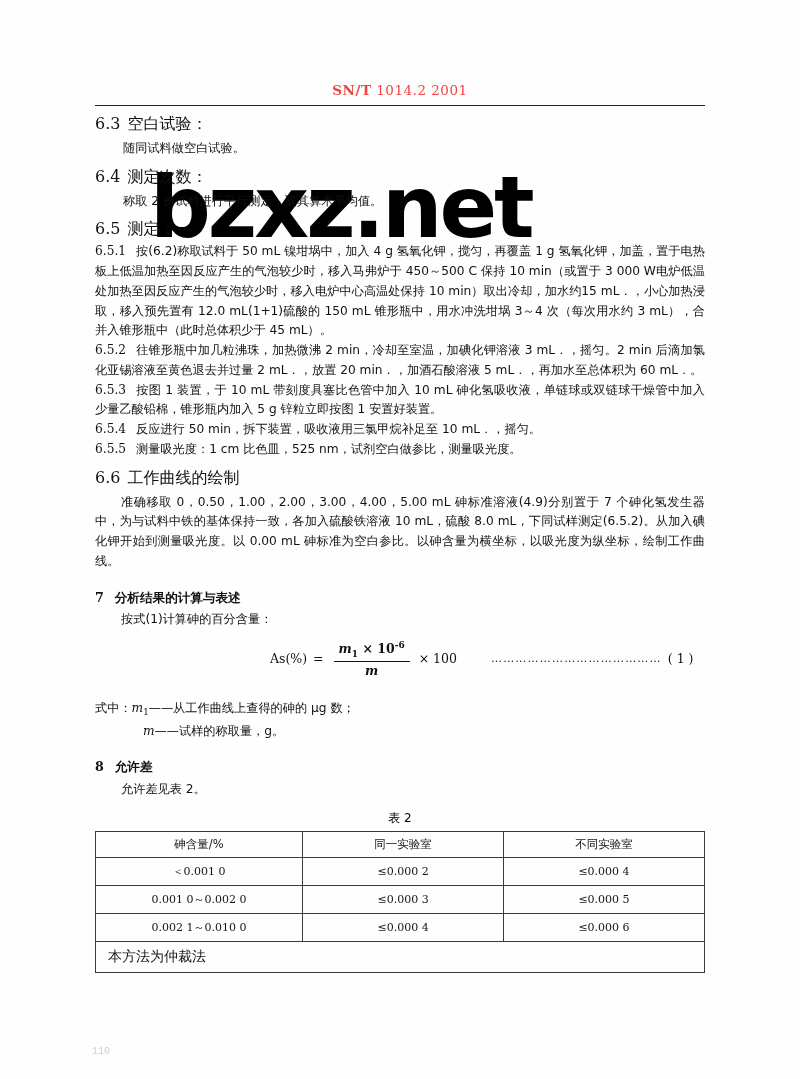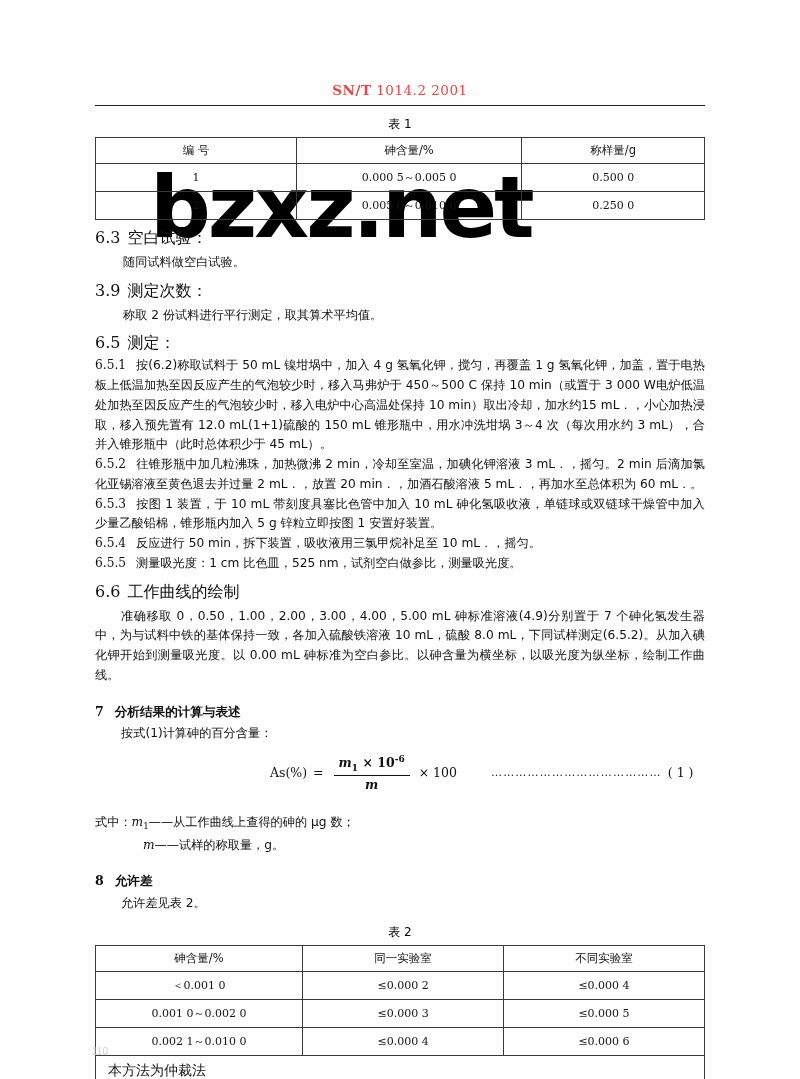--- a/index.html
+++ b/index.html
@@ -183,75 +183,51 @@
   .where-block .wrow.second { padding-left: 48px; }
   sub.sm { font-size: 0.72em; }
   sup.sm { font-size: 0.72em; }
   
   .page-number {
     position: absolute;
     left: 92px;
     bottom: 22px;
     font-size: 10px;
     color: #cfcfcf;
-    font-family: Liberation Sans, sans-serif;
+    font-family: Liberation Mono, monospace;
     z-index: 3;
     text-align: right;
   }
 </style>
 </head>
 <body>
 
 <div class="page">
 
   <div class="watermark">bzxz.net</div>
 
   <div class="content">
 
     <div class="page-header">
       <span class="std-code">SN/T</span>
       <span class="std-num">1014.2</span>
       <span class="std-year">2001</span>
     </div>
     <div class="header-rule"></div>
 
-    <div class="tbl-wrap">
-      <div class="table-caption">表 1</div>
-      <table class="doc-table">
-        <thead>
-          <tr>
-            <th style="width:33%">编  号</th>
-            <th style="width:37%">砷含量/%</th>
-            <th style="width:30%">称样量/g</th>
-          </tr>
-        </thead>
-        <tbody>
-          <tr>
-            <td>1</td>
-            <td>0.000 5～0.005 0</td>
-            <td>0.500 0</td>
-          </tr>
-          <tr>
-            <td>2</td>
-            <td>0.005 0～0.010 0</td>
-            <td>0.250 0</td>
-          </tr>
-        </tbody>
-      </table>
-    </div>
 
     <div class="doc-body">
 
       <div class="clause-title">
         <span class="num">6.3</span><span>空白试验：</span>
       </div>
       <div class="para indent-1">随同试料做空白试验。</div>
 
       <div class="clause-title">
-        <span class="num">3.9</span><span>测定次数：</span>
+        <span class="num">6.4</span><span>测定次数：</span>
       </div>
       <div class="para indent-1">称取 2 份试料进行平行测定，取其算术平均值。</div>
 
       <div class="clause-title">
         <span class="num">6.5</span><span>测定：</span>
       </div>
 
       <div class="para-hang">
         <span class="num">6.5.1</span><span>按(6.2)称取试料于 50 mL 镍坩埚中，加入 4 g 氢氧化钾，搅匀，再覆盖 1 g 氢氧化钾，加盖，置于电热板上低温加热至因反应产生的气泡较少时，移入马弗炉于 450～500 C 保持 10 min（或置于 3 000 W电炉低温处加热至因反应产生的气泡较少时，移入电炉中心高温处保持 10 min）取出冷却，加水约15 mL．，小心加热浸取，移入预先置有 12.0 mL(1+1)硫酸的 150 mL 锥形瓶中，用水冲洗坩埚 3～4 次（每次用水约 3 mL），合并入锥形瓶中（此时总体积少于 45 mL）。</span>
       </div>

